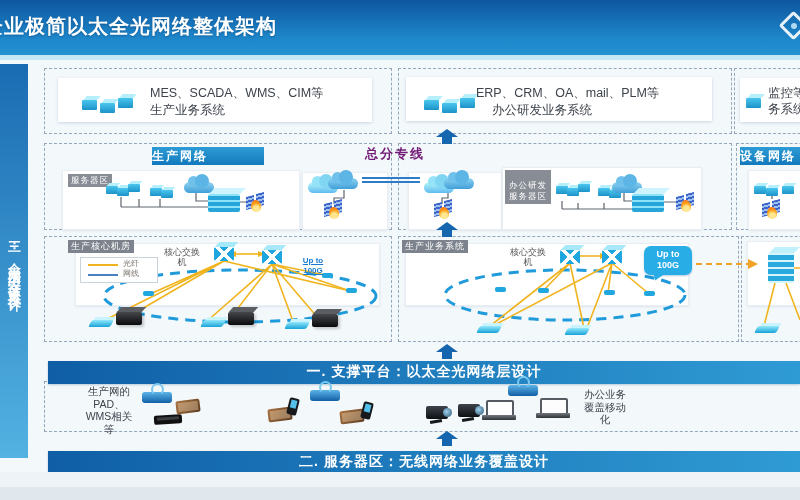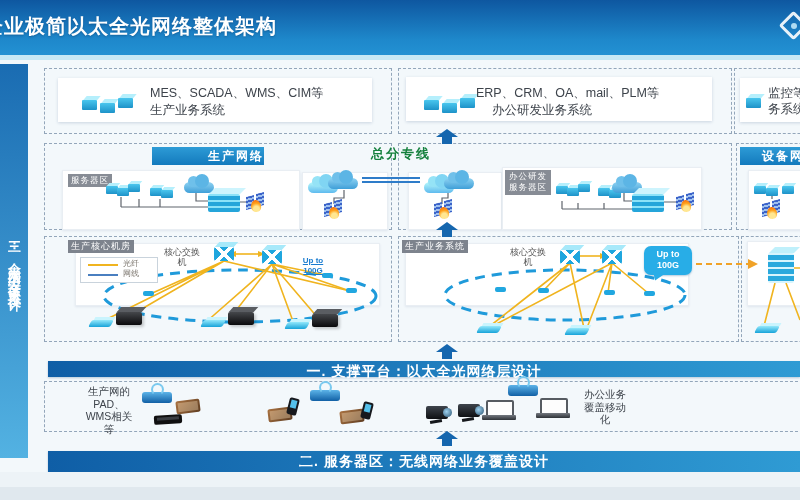--- a/index.html
+++ b/index.html
@@ -14,24 +14,24 @@
   .logo::after{content:"";position:absolute;left:12px;top:12px;width:6px;height:6px;border-radius:50%;background:#bfe6f8}
   .substrip{left:0;top:55px;width:800px;height:5px;background:#c6e8f5}
   
   .sidebar{left:0;top:64px;width:28px;height:394px;background:linear-gradient(180deg,#1a6cb2,#53b2e2)}
   .sidebar-label{width:100%;height:100%;display:flex;align-items:center;justify-content:center;writing-mode:vertical-rl;text-orientation:upright;color:#fff;font-weight:bold;font-size:13px;letter-spacing:4px}
   
   .dash{border:1px dashed #93a6ba}
   .card{background:#fff;box-shadow:0 1px 3px rgba(60,90,130,.22)}
   .card-text{position:absolute;font-size:12.5px;color:#3d434b;line-height:1.3;white-space:pre-line}
   .panel{background:#fff;border:1px solid #e9eef3;box-shadow:0 1px 2px rgba(80,110,150,.12)}
-  .tab{background:linear-gradient(180deg,#2d9bd6,#137abd);color:#fff;font-weight:bold;font-size:12px;text-align:right;line-height:18px;letter-spacing:2px;overflow:hidden;white-space:nowrap}
-  .wan-title{font-size:13px;font-weight:bold;color:#15803d;letter-spacing:2px;text-align:right}
+  .tab{background:linear-gradient(180deg,#2d9bd6,#137abd);color:#fff;font-weight:bold;font-size:12px;text-align:left;line-height:18px;letter-spacing:2px;overflow:hidden;white-space:nowrap}
+  .wan-title{font-size:13px;font-weight:bold;color:#701a75;letter-spacing:2px;text-align:left}
   .zone{background:rgba(118,124,134,.88);color:#fff;font-size:8.5px;text-align:center;line-height:13px;letter-spacing:1px}
-  .zone.two{line-height:11px;white-space:pre-line;padding-top:1px}
+  .zone.two{line-height:11px;white-space:pre-line;padding-top:10px}
   .room{background:#7d838d;color:#fff;font-size:9px;text-align:center;line-height:13px;letter-spacing:1px}
   .small-label{font-size:9px;color:#555;text-align:center;line-height:1.15}
   .legend{background:#fff;border:1px solid #c9d3dc}
   .legend .t{position:absolute;font-size:8px;color:#7a746c;line-height:1}
   .uplink{font-size:8px;font-weight:bold;color:#1a7cd0;text-align:center;text-decoration:underline;line-height:1.25}
   .bubble{background:#28ade7;border-radius:7px;color:#fff;font-size:9px;font-weight:bold;text-align:center;line-height:1.25;padding:3px 2px;box-shadow:0 1px 2px rgba(0,80,140,.3)}
   .bubble::after{content:"";position:absolute;left:8px;bottom:-6px;width:0;height:0;border-left:4px solid transparent;border-right:7px solid transparent;border-top:8px solid #28ade7;transform:rotate(14deg)}
   .bar{background:linear-gradient(90deg,#0f5ea6,#2f9bd4);color:#fff;font-weight:bold;font-size:14px;text-align:center;line-height:20px;letter-spacing:1px;box-shadow:0 1px 2px rgba(0,60,110,.25)}
   .term-label{font-size:10.5px;color:#3d434b;text-align:center;white-space:pre-line;line-height:1.2}
   .uparr{width:22px;height:15px}
@@ -251,21 +251,21 @@
   <div class="ic flat" style="left:90px;top:320px"></div>
   <div class="ic onu" style="left:116px;top:312px"></div>
   <div class="ic flat" style="left:202px;top:320px"></div>
   <div class="ic onu" style="left:228px;top:312px"></div>
   <div class="ic flat" style="left:286px;top:322px"></div>
   <div class="ic onu" style="left:312px;top:314px"></div>
   <div class="ic flat" style="left:478px;top:326px"></div>
   <div class="ic flat" style="left:566px;top:328px"></div>
   <div class="ic flat" style="left:756px;top:326px"></div>
 
-  <div class="abs bar" style="left:48px;top:361px;width:752px;height:16px">一. 支撑平台：以太全光网络层设计</div>
+  <div class="abs bar" style="left:48px;top:361px;width:752px;height:23px">一. 支撑平台：以太全光网络层设计</div>
 
   <div class="abs term-label" style="left:80px;top:385px;width:58px">生产网的
 PAD、
 WMS相关
 等</div>
   <div class="ic ap" style="left:142px;top:392px"></div>
   <div class="ic pad" style="left:176px;top:400px"></div>
   <div class="ic scan" style="left:154px;top:415px"></div>
   <div class="ic pad" style="left:268px;top:408px"></div>
   <div class="ic pda" style="left:288px;top:398px"></div>

